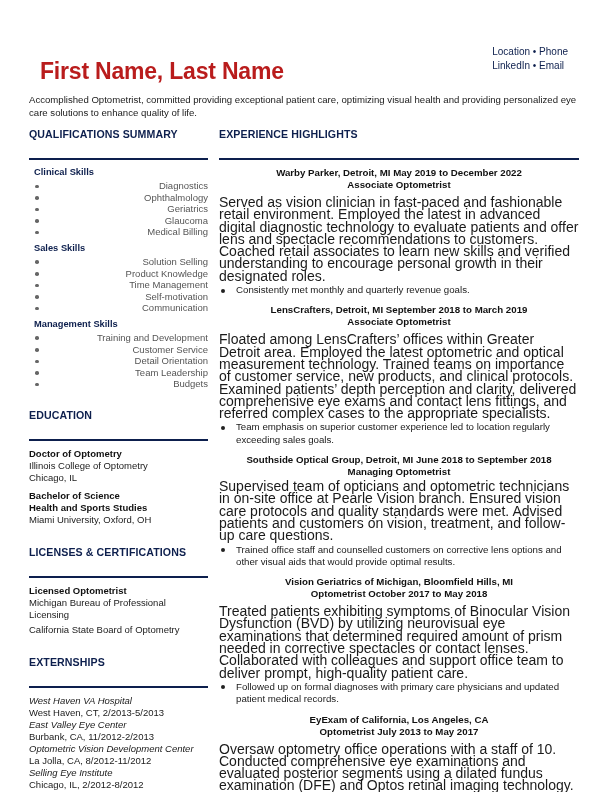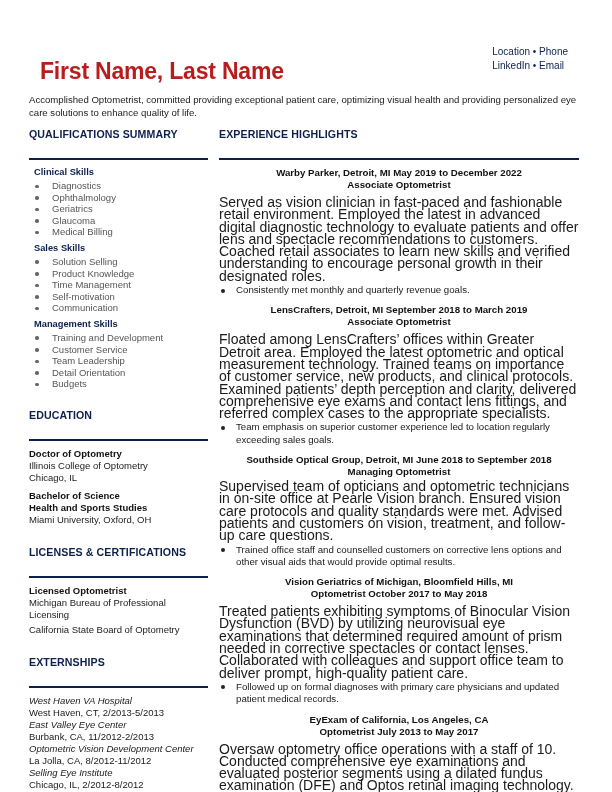--- a/index.html
+++ b/index.html
@@ -30,21 +30,21 @@
     font-size: 10.6px; font-weight: bold; color: #0d1f4d;
     letter-spacing: 0.1px;
     padding-bottom: 18px;
     border-bottom: 2.5px solid #0d1f4d;
     margin-bottom: 7px;
   }
   .sub-head {
     font-size: 9.3px; font-weight: bold; color: #0d1f4d;
     margin: 0 0 3px 5px;
   }
-  ul.skills { list-style: none; margin: 0 0 5px 5px; }
+  ul.skills { list-style: none; margin: 0 0 5px 5px; text-align: right; }
   ul.skills li {
     font-size: 9.5px; line-height: 11.6px; color: #555555;
     position: relative; padding-left: 18px;
   }
   ul.skills li::before {
     content: ""; position: absolute; left: 1px; top: 4.5px;
     width: 3.5px; height: 3.5px; border-radius: 50%; background: #666666;
   }
   .edu-block { margin-bottom: 6px; font-size: 9.5px; line-height: 12px; }
   .bold { font-weight: bold; color: #111111; }
@@ -92,22 +92,22 @@
     <li>Product Knowledge</li>
     <li>Time Management</li>
     <li>Self-motivation</li>
     <li>Communication</li>
   </ul>
 
   <div class="sub-head">Management Skills</div>
   <ul class="skills">
     <li>Training and Development</li>
     <li>Customer Service</li>
+    <li>Detail Orientation</li>
     <li>Team Leadership</li>
-    <li>Detail Orientation</li>
     <li>Budgets</li>
   </ul>
 
   <div class="spacer-sec"></div>
   <div class="sec-head">EDUCATION</div>
   <div class="edu-block">
     <div class="bold">Doctor of Optometry</div>
     <div class="plain">Illinois College of Optometry</div>
     <div class="plain">Chicago, IL</div>
   </div>

